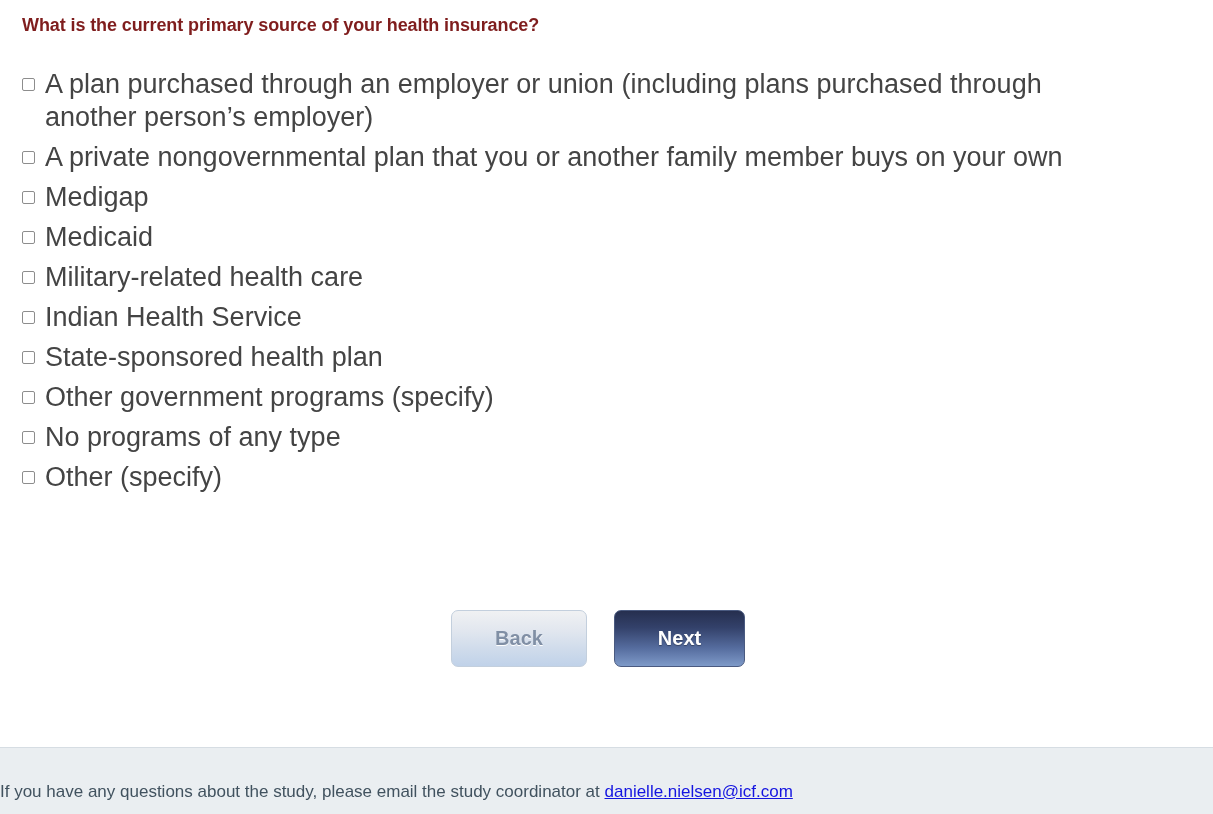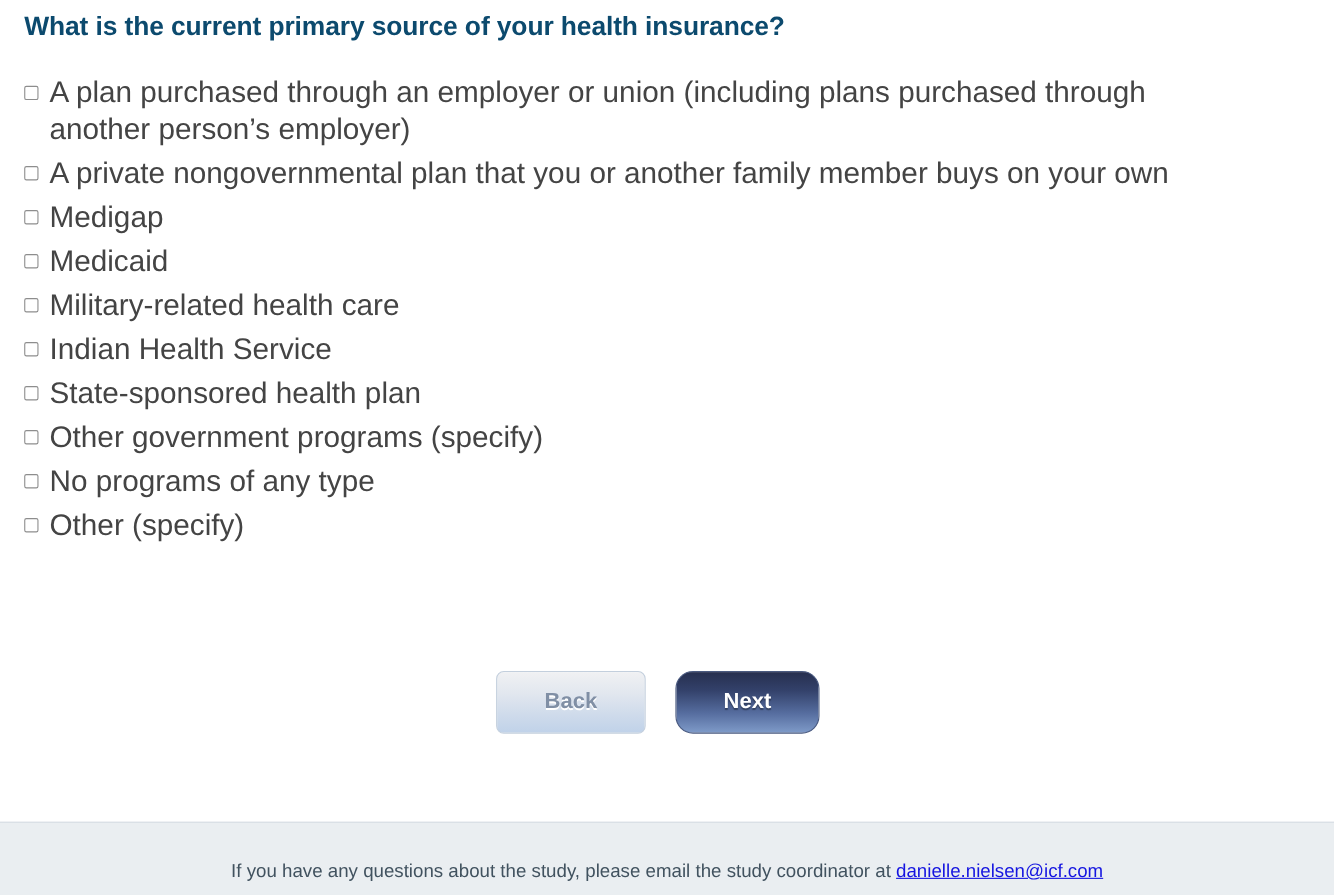--- a/index.html
+++ b/index.html
@@ -20,23 +20,23 @@
     height: 814px;
     background: #ffffff;
   }
 
   
   .question-title {
     position: absolute;
     left: 22px;
     top: 11px;
     width: 1100px;
-    font-size: 24px;
+    font-size: 18px;
     font-weight: bold;
-    color: #0c4a6e;
+    color: #7f1d1d;
     letter-spacing: -0.1px;
     line-height: 28px;
     white-space: nowrap;
   }
 
   
   .options {
     position: absolute;
     left: 22px;
     top: 68px;
@@ -104,40 +104,39 @@
     border-color: #c3cfdd;
   }
 
   .btn-next {
     left: 614px;
     width: 131px;
     background: linear-gradient(to bottom, #262f4f 0%, #33416a 30%, #566d9f 68%, #7e9ac8 100%);
     color: #ffffff;
     text-shadow: 0 1px 1px rgba(0,0,0,0.35);
     border-color: #4a5a80;
-    border-radius: 16px;
   }
 
   
   .footer {
     position: absolute;
     left: 0;
     top: 747px;
     width: 1213px;
     height: 67px;
     background: #eaeef1;
     border-top: 1px solid #d6dde3;
   }
 
   .footer-text {
     position: absolute;
     left: 0;
     top: 33px;
     width: 1213px;
-    text-align: center;
+    text-align: left;
     font-size: 17px;
     color: #41525f;
     line-height: 22px;
     white-space: nowrap;
   }
 
   .footer-link {
     color: #1414e0;
     text-decoration: underline;
   }

